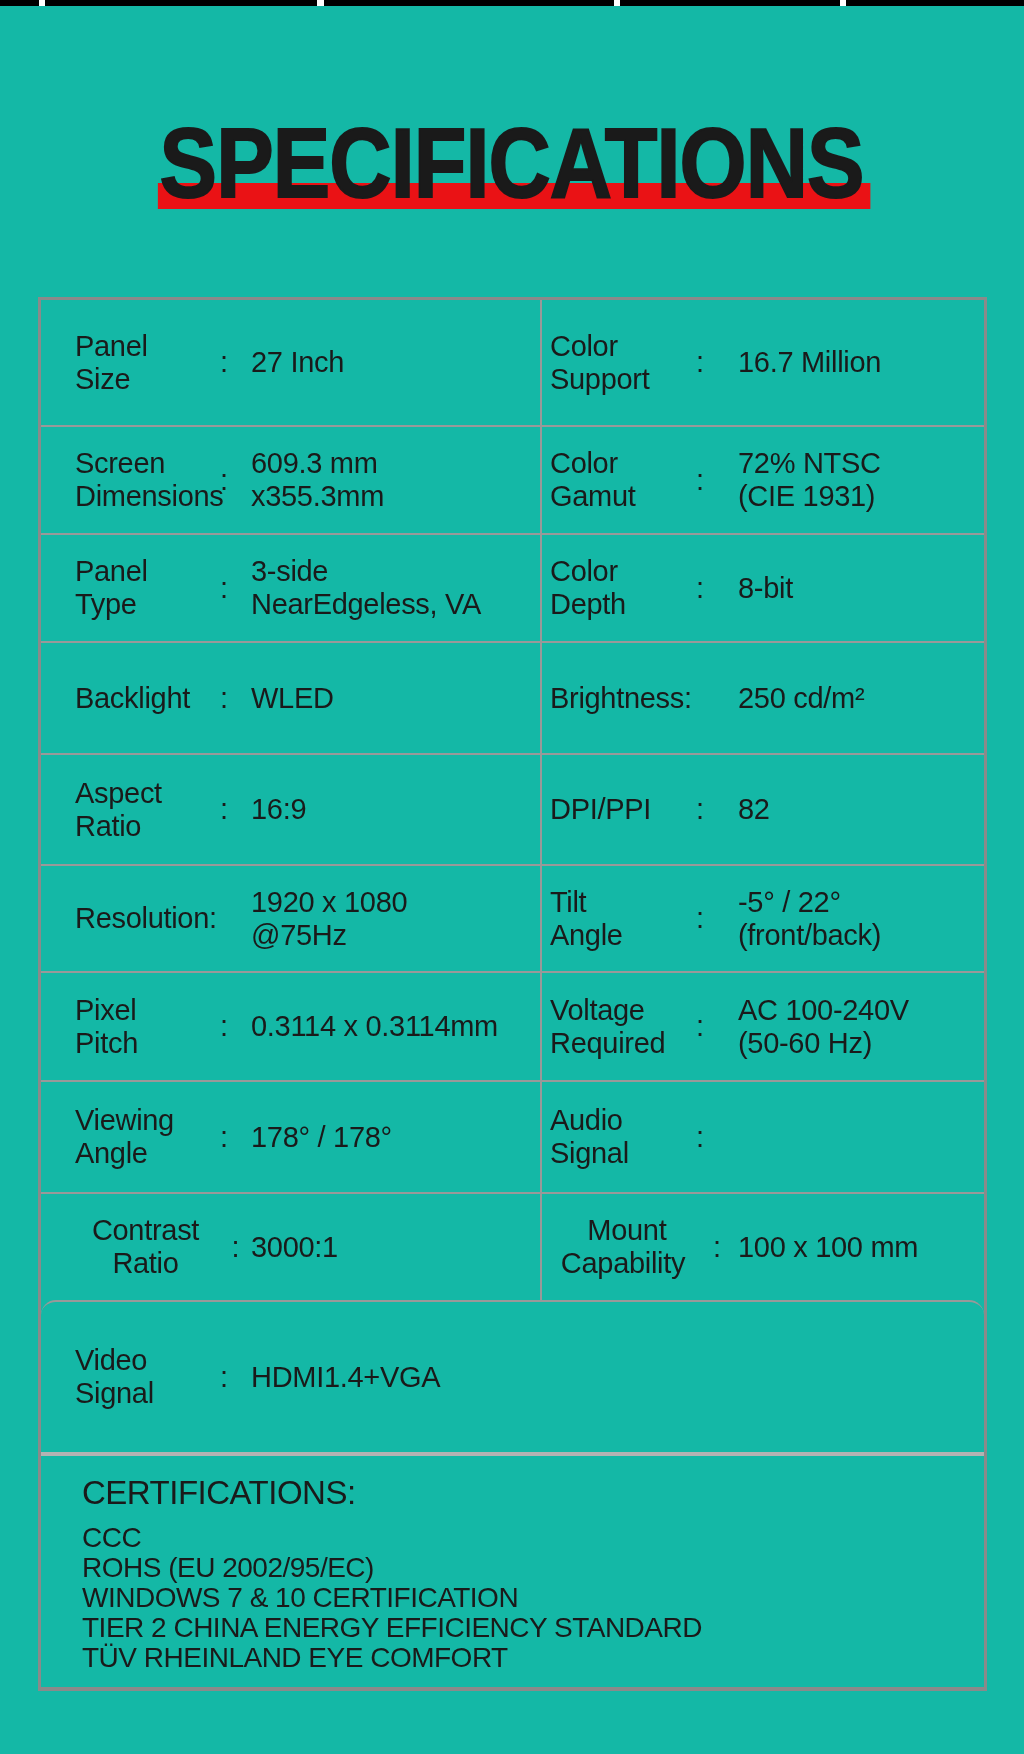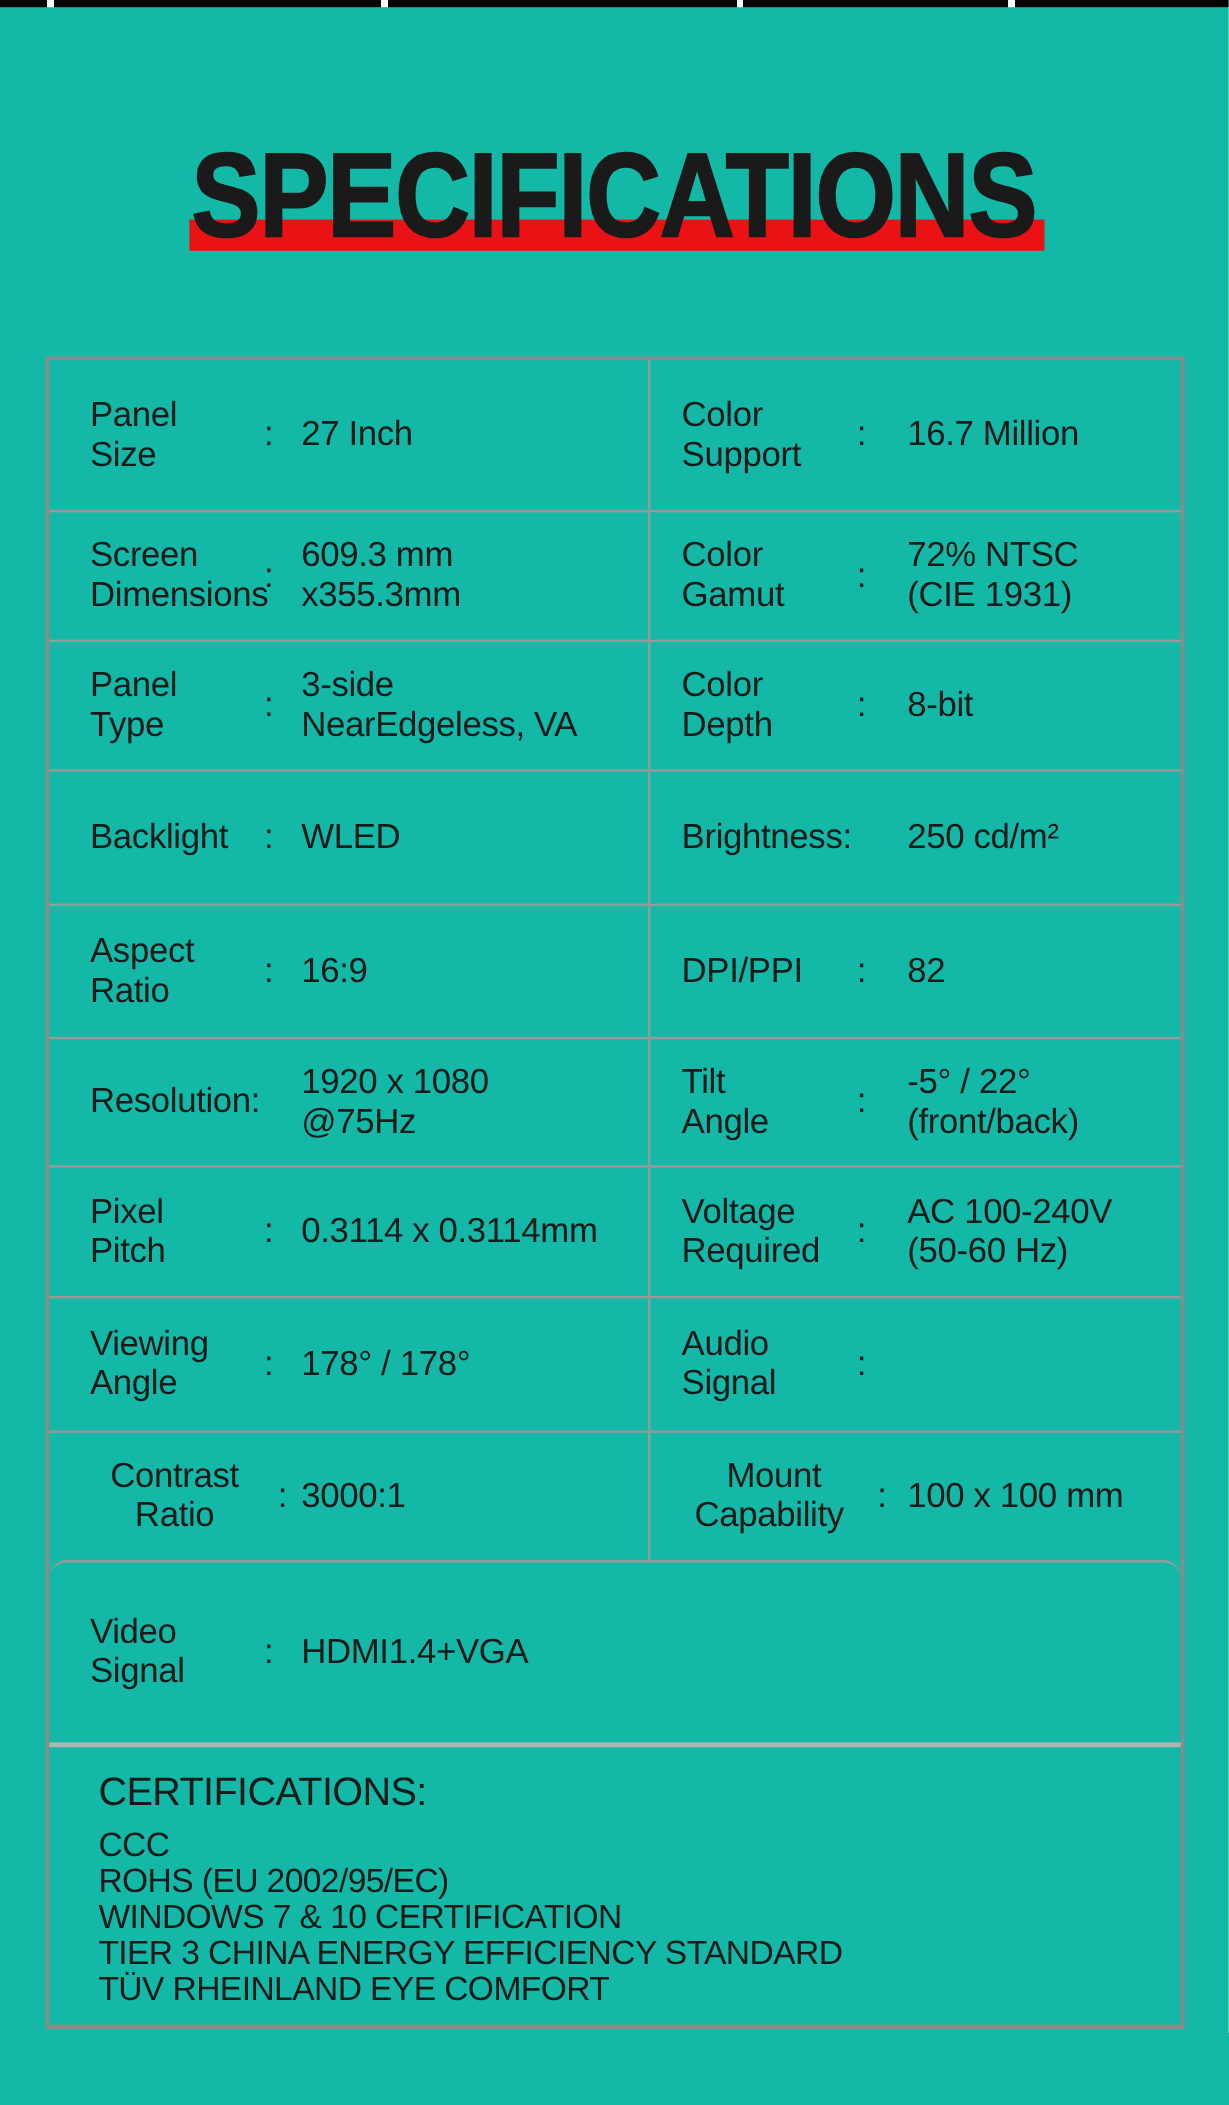--- a/index.html
+++ b/index.html
@@ -45,21 +45,21 @@
   .row:nth-child(3)  { height:108px; }
   .row:nth-child(4)  { height:112px; }
   .row:nth-child(5)  { height:111px; }
   .row:nth-child(6)  { height:107px; }
   .row:nth-child(7)  { height:109px; }
   .row:nth-child(8)  { height:112px; }
   .row:nth-child(9)  { height:108px;text-align:center; }
   .row:nth-child(10) { height:152px;border-radius:15px; }
   .cell { display:flex; align-items:center; height:100%; font-size:29px; line-height:33px; }
   .cell.left  { width:470px; padding-left:34px; }
-  .cell.right { flex:1; padding-left:26px; border-left:2px solid #999999; }
+  .cell.right { flex:1; padding-left:8px; border-left:2px solid #999999; }
   .cell.right.nodiv { border-left:none; }
   .cell .lbl { display:inline-block; width:141px; white-space:pre; letter-spacing:-0.3px; }
   .cell.right .lbl { width:146px; }
   .cell .sep { display:inline-block; width:35px; text-indent:4px; }
   .cell.right .sep { width:42px; text-indent:0; }
   .cell .val { display:inline-block; white-space:pre; letter-spacing:-0.3px; }
 
   
   .certs {
     width:100%; height:250px; border-top:4px solid #b3b3b3;
@@ -230,19 +230,19 @@
       </div>
       <div class="cell right nodiv"></div>
     </div>
 
     <div class="certs">
       <div class="certs-heading">CERTIFICATIONS:</div>
       <div class="certs-list">
         <div class="cert-item">CCC</div>
         <div class="cert-item">ROHS (EU 2002/95/EC)</div>
         <div class="cert-item">WINDOWS 7 &amp; 10 CERTIFICATION</div>
-        <div class="cert-item">TIER 3 CHINA ENERGY EFFICIENCY STANDARD</div>
+        <div class="cert-item">TIER 2 CHINA ENERGY EFFICIENCY STANDARD</div>
         <div class="cert-item">TÜV RHEINLAND EYE COMFORT</div>
       </div>
     </div>
 
   </div>
 </div>
 
 </body></html>

